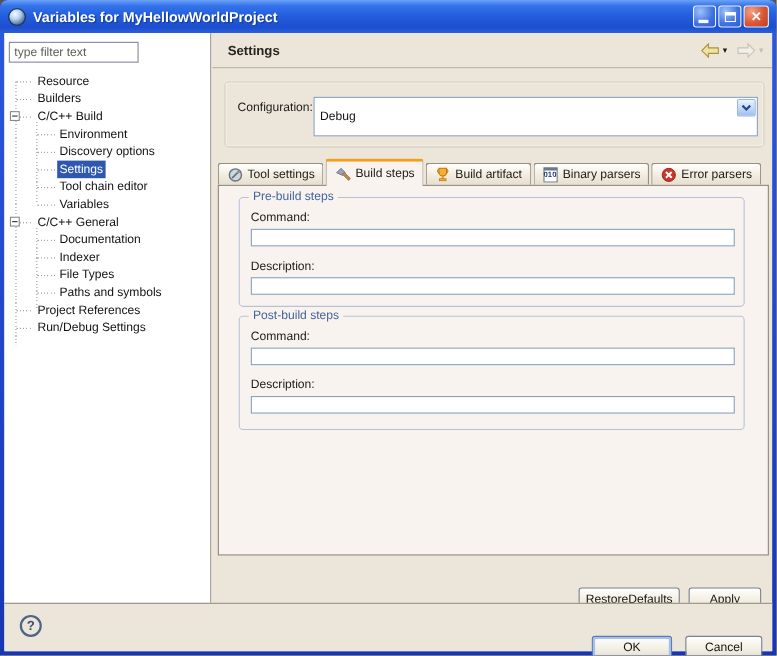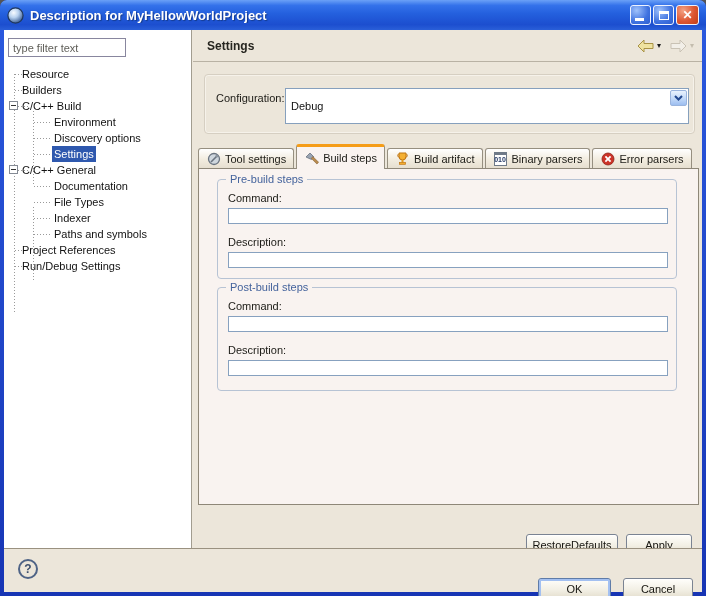--- a/index.html
+++ b/index.html
@@ -32,21 +32,21 @@
   .filter { position:absolute; left:4px; top:8px; width:118px; height:19px;
     border:1px solid #88869e; background:#fff; font:11px "Liberation Sans",sans-serif;
     color:#444; padding:0 4px; }
   .filter::placeholder { color:#5f5e58; opacity:1; }
   .tree { position:absolute; left:0; top:36px; right:1px; bottom:0; }
   .trow { position:relative; height:16px; line-height:16px; font-size:11px; color:#121212; white-space:nowrap; cursor:default; }
   .trow::before { content:""; position:absolute; top:8px; height:1px;
     background-image:repeating-linear-gradient(90deg,#9a9a9a 0 1px,transparent 1px 3px); }
   .trow.lvl1::before { left:11px; width:15px; }
   .trow.lvl2::before { left:30px; width:17px; }
-  .trow .lbl { position:absolute; left:16px; padding:0 2px; }
+  .trow .lbl { position:absolute; left:28px; padding:0 2px; }
   .trow.lvl2 .lbl { left:48px; }
   .trow.sel .lbl { background:#2e58ae; color:#fff; }
   .expander { position:absolute; left:5px; top:3px; width:9px; height:9px;
     border:1px solid #848a94; background:#fff; }
   .expander::after { content:""; position:absolute; left:1px; right:1px; top:3px; height:1px; background:#333; }
   .guide { position:absolute; width:1px;
     background-image:repeating-linear-gradient(180deg,#9a9a9a 0 1px,transparent 1px 3px); }
   .g-root { left:10px; top:8px; height:240px; }
   .g-c1 { left:29px; top:45px; height:75px; }
   .g-c2 { left:29px; top:141px; height:75px; }
@@ -124,21 +124,21 @@
         <defs>
           <radialGradient id="ball" cx="38%" cy="32%" r="70%">
             <stop offset="0%" stop-color="#f8fbff"></stop>
               <stop offset="45%" stop-color="#b9d2ef"></stop>
             <stop offset="100%" stop-color="#3e5f94"></stop>
           </radialGradient>
         </defs>
         <circle cx="8.5" cy="8.5" r="7.6" fill="url(#ball)" stroke="#20375c" stroke-width="1.2"></circle>
       </svg>
     </span>
-    <span class="title-text">Description for MyHellowWorldProject</span>
+    <span class="title-text">Variables for MyHellowWorldProject</span>
     <div class="win-controls">
       <div class="wbtn minmax">
           <span class="glyph-min"></span>
         </div>
       <div class="wbtn minmax">
           <span class="glyph-max"></span>
         </div>
       <div class="wbtn close">
           <span>✕</span>
         </div>
@@ -166,32 +166,38 @@
           </div>
         <div class="trow lvl2">
             <span class="lbl">Environment</span>
           </div>
         <div class="trow lvl2">
             <span class="lbl">Discovery options</span>
           </div>
         <div class="trow lvl2 sel">
             <span class="lbl">Settings</span>
           </div>
+        <div class="trow lvl2">
+            <span class="lbl">Tool chain editor</span>
+          </div>
+        <div class="trow lvl2">
+            <span class="lbl">Variables</span>
+          </div>
         <div class="trow lvl1">
             <span class="expander"></span>
             <span class="lbl">C/C++ General</span>
           </div>
         <div class="trow lvl2">
             <span class="lbl">Documentation</span>
           </div>
         <div class="trow lvl2">
+            <span class="lbl">Indexer</span>
+          </div>
+        <div class="trow lvl2">
             <span class="lbl">File Types</span>
-          </div>
-        <div class="trow lvl2">
-            <span class="lbl">Indexer</span>
           </div>
         <div class="trow lvl2">
             <span class="lbl">Paths and symbols</span>
           </div>
         <div class="trow lvl1">
             <span class="lbl">Project References</span>
           </div>
         <div class="trow lvl1">
             <span class="lbl">Run/Debug Settings</span>
           </div>

